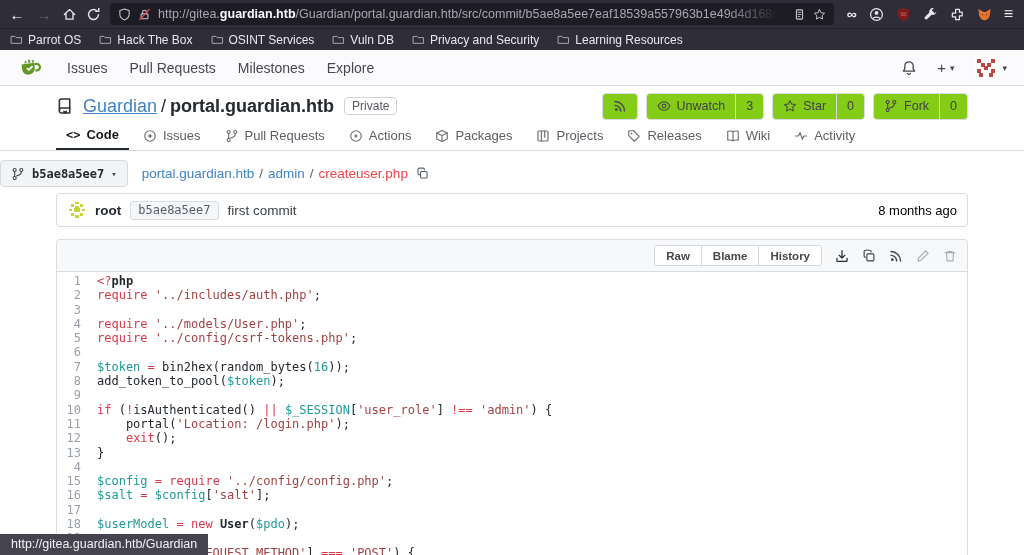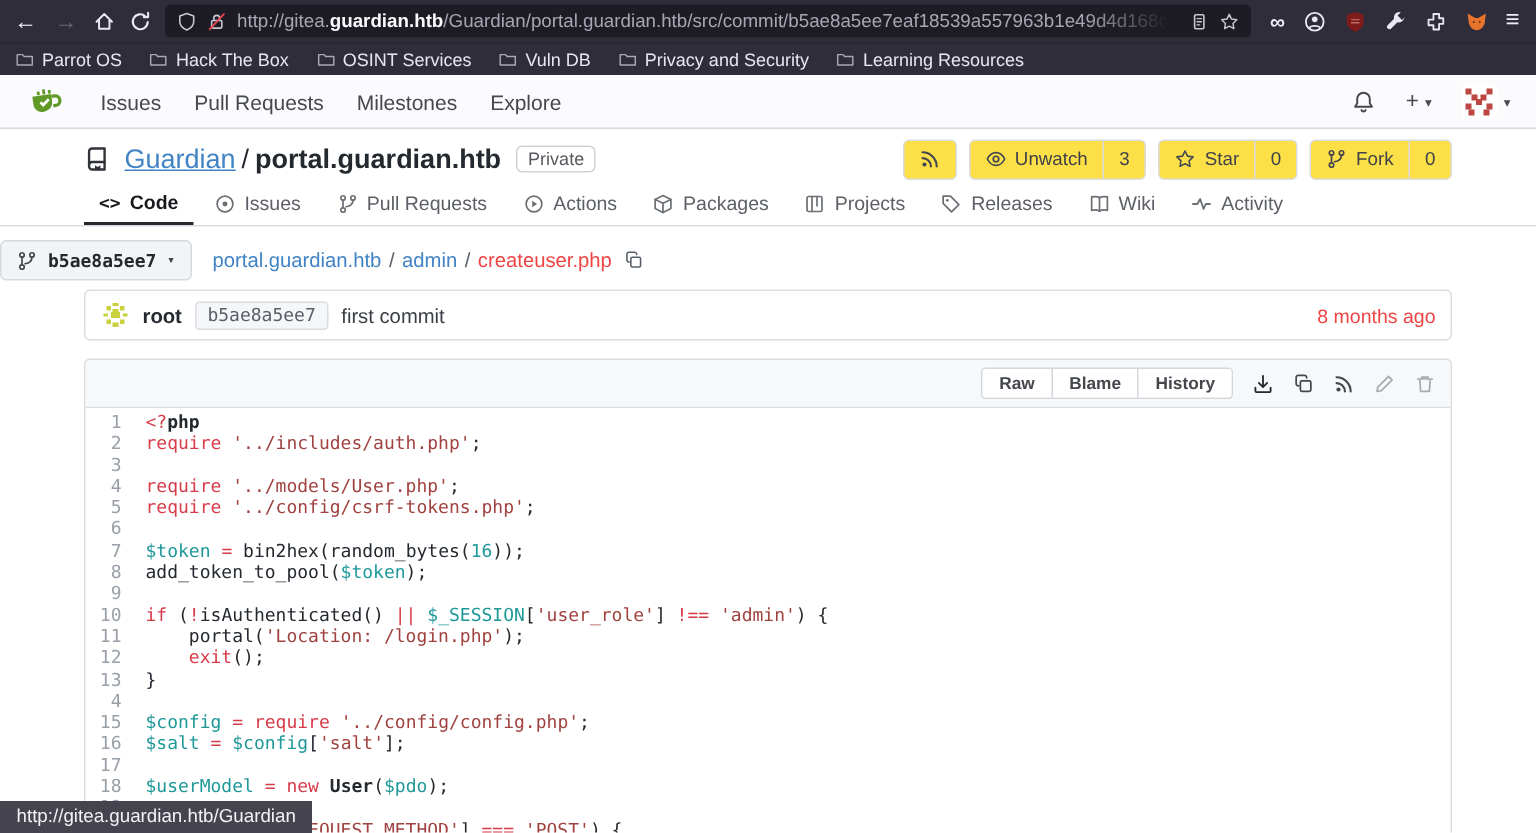--- a/index.html
+++ b/index.html
@@ -51,21 +51,21 @@
   .repo-ic { width:18px; height:18px; color:#303338; display:inline-flex; }
   .repo-ic svg { width:100%; height:100%; }
   .repo-title { font-size:18px; margin-left:9px; color:#24292f; }
   .repo-owner { color:#4183c4; text-decoration:underline; }
   .repo-slash { margin:0 4px; color:#24292f; }
   .repo-name { font-weight:700; }
   .badge-private { margin-left:10px; font-size:12px; color:#56595e;
     border:1px solid #cfd2d6; border-radius:4px; padding:1px 7px; background:#fff; }
   .head-btns { margin-left:auto; display:flex; gap:8px; }
   .hbtn { display:flex; align-items:center; height:27px; border:1px solid #d9dce0;
-    border-radius:4px; background:#fde047; font-size:12.5px; color:#3f4349; font-weight:500; }
+    border-radius:4px; background:#84cc16; font-size:12.5px; color:#3f4349; font-weight:500; }
   .hbtn .seg { padding:0 10px; display:flex; align-items:center; gap:6px; height:100%; }
   .hbtn .cnt { border-left:1px solid #d9dce0; padding:0 10px; height:100%;
     display:flex; align-items:center; }
   .hbtn .gt-ic { width:14px; height:14px; }
 
   .tabs-strip { border-bottom:1px solid #d9dbe0; }
   .tabs { display:flex; gap:4px; height:29px; }
   .tab { display:flex; align-items:center; gap:6px; padding:0 10px;
     font-size:13px; color:#5c6066; }
   .tab .gt-ic { width:14px; height:14px; color:#6b7075; }
@@ -86,21 +86,21 @@
 
   .commit-box { display:flex; align-items:center; border:1px solid #d9dce0;
     border-radius:4px; height:34px; padding:0 10px; margin-top:6px;
     font-size:13.5px; color:#24292f; }
   .commit-av { width:20px; height:20px; margin-right:8px; display:inline-flex; }
   .commit-author { font-weight:700; }
   .sha-badge { font:12px "DejaVu Sans Mono", monospace; background:#f5f6f8;
     border:1px solid #d9dce0; border-radius:3px; padding:1.5px 7px; color:#57606a;
     margin:0 9px; }
   .commit-msg { color:#3a3f45; }
-  .commit-time { margin-left:auto; color:#ef4444; font-size:13px; }
+  .commit-time { margin-left:auto; color:#000000; font-size:13px; }
 
   .file-box { border:1px solid #d9dce0; border-radius:4px; margin-top:12px; }
   .file-head { display:flex; align-items:center; background:#f7f8fa;
     border-bottom:1px solid #d9dce0; height:32px; padding:0 10px;
     border-radius:4px 4px 0 0; }
   .fmeta { display:flex; align-items:center; font:12px "DejaVu Sans Mono", monospace;
     color:#51565c; }
   .fm-sep { width:1px; height:15px; background:#c9cdd2; margin:0 10px; }
   .fbtns { margin-left:auto; display:flex; align-items:center; gap:13px; }
   .btn-group { display:flex; border:1px solid #d4d7db; border-radius:3px;

